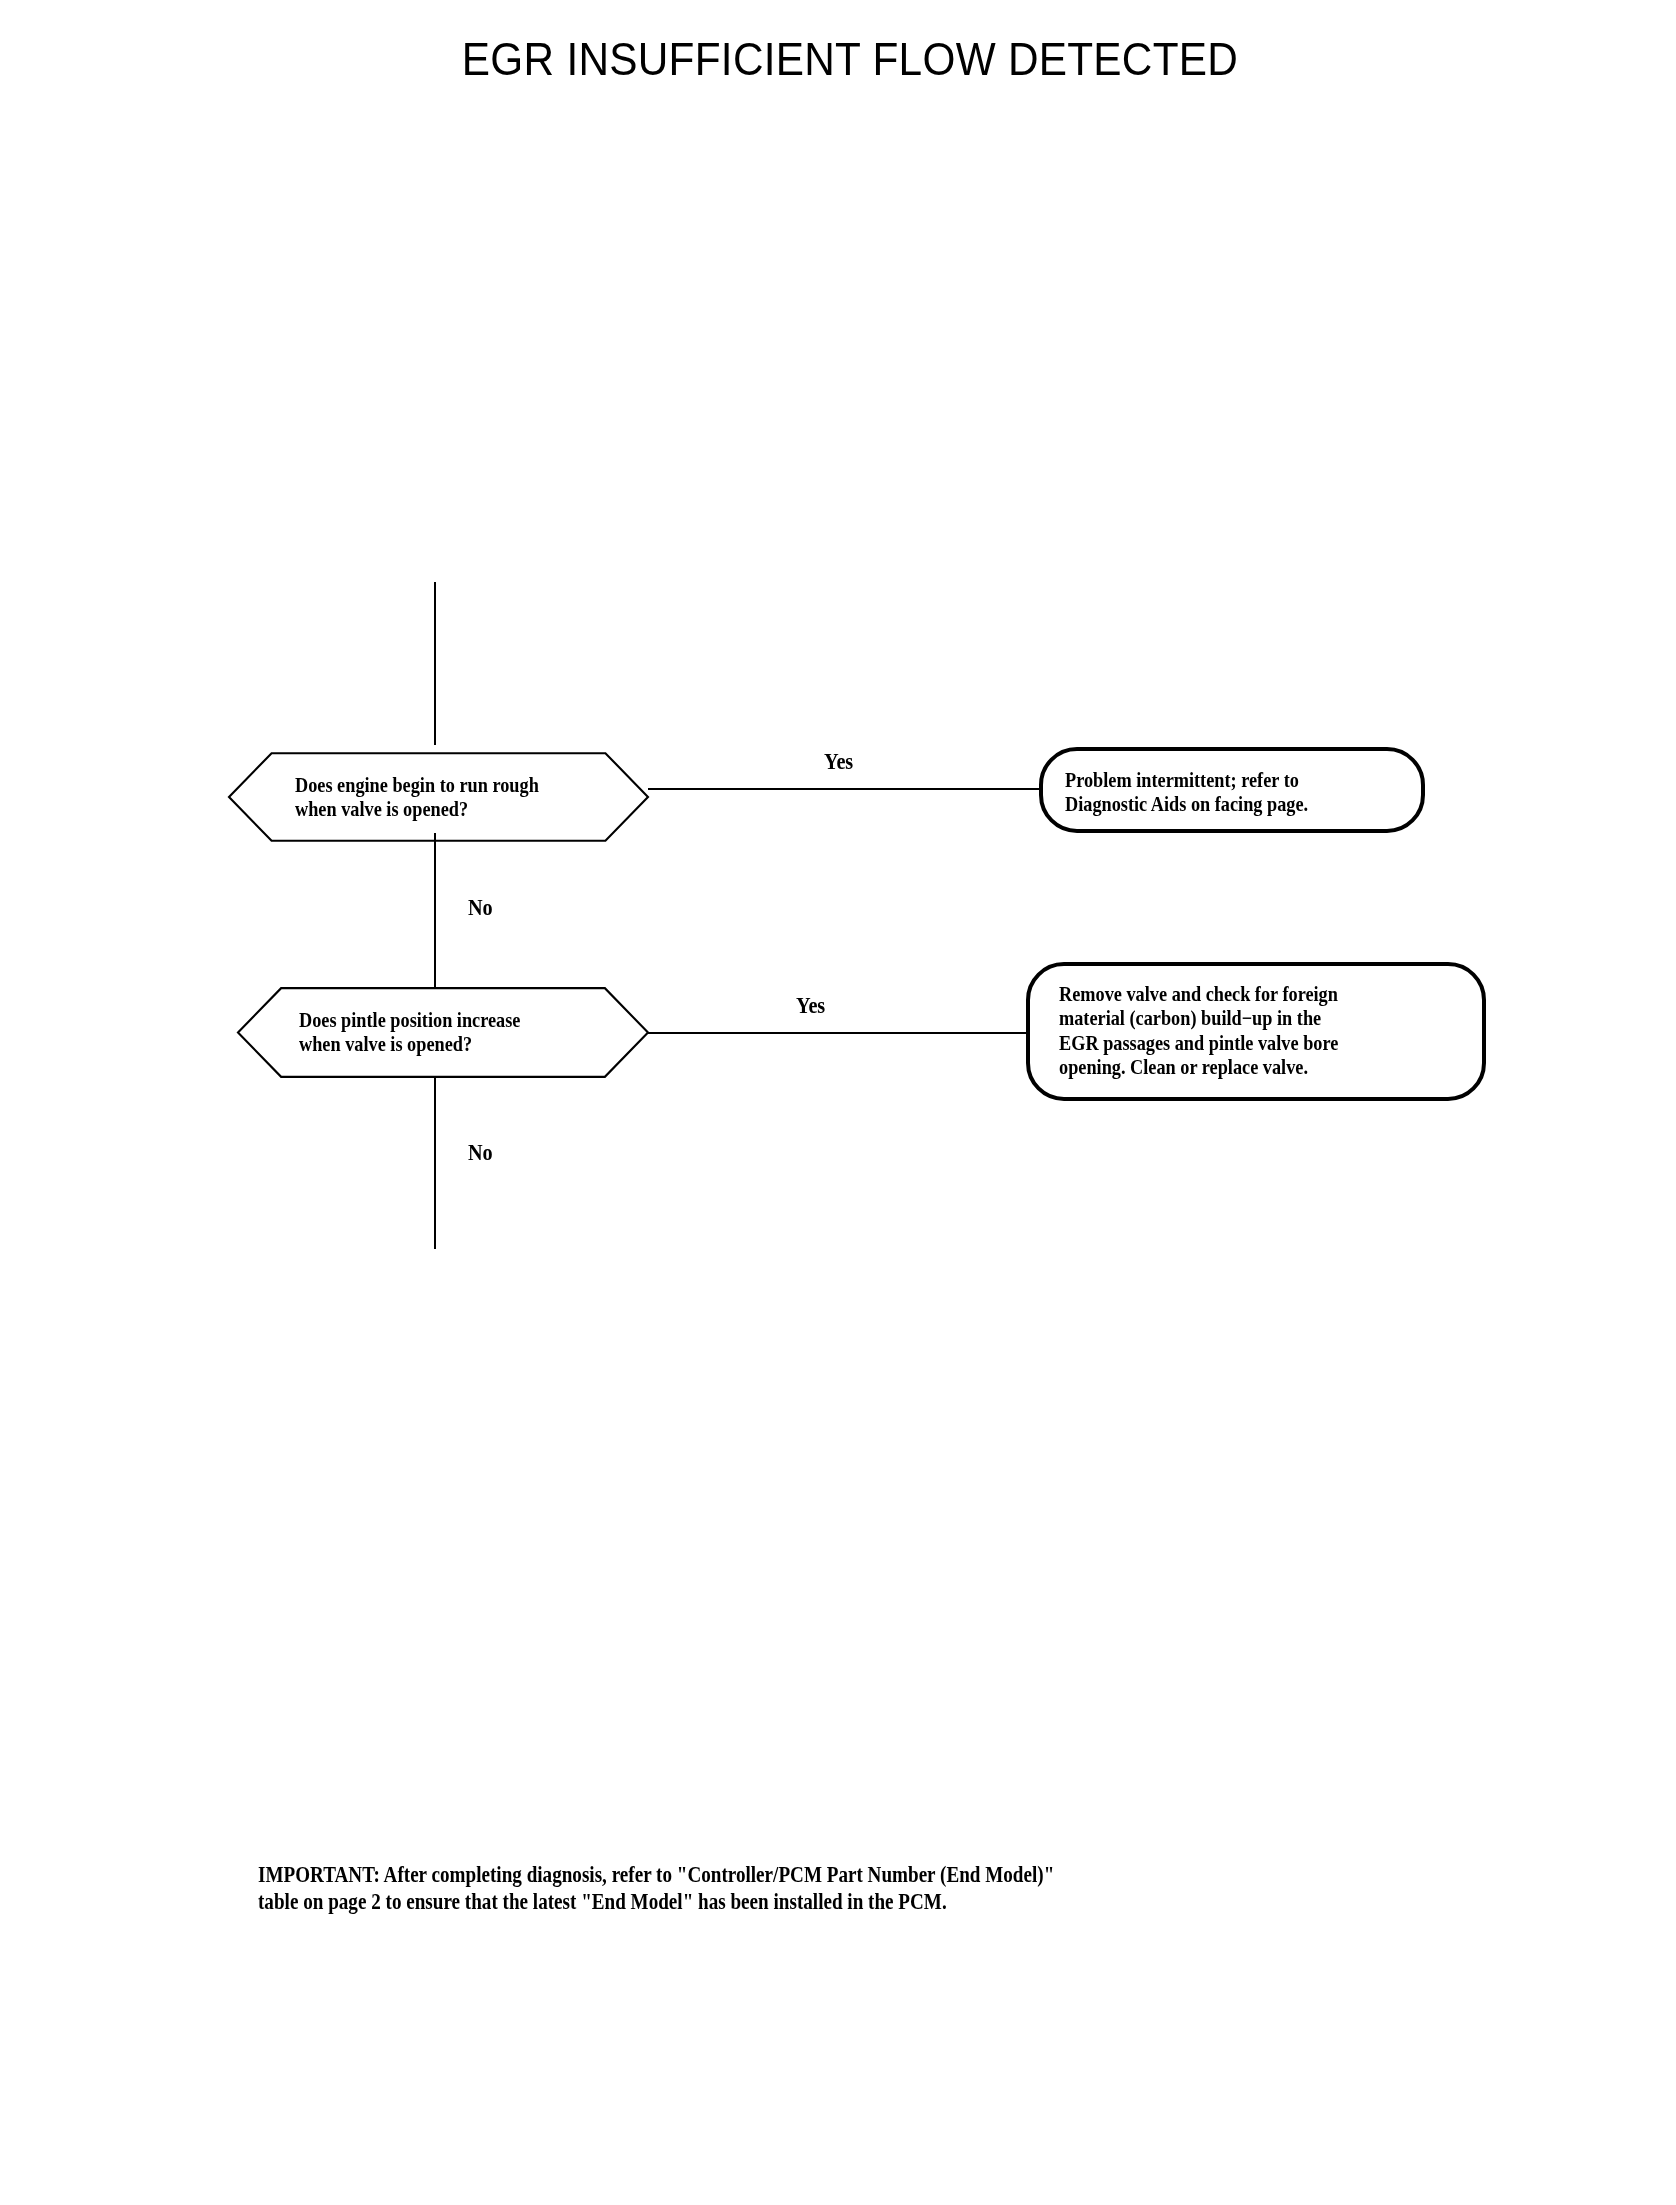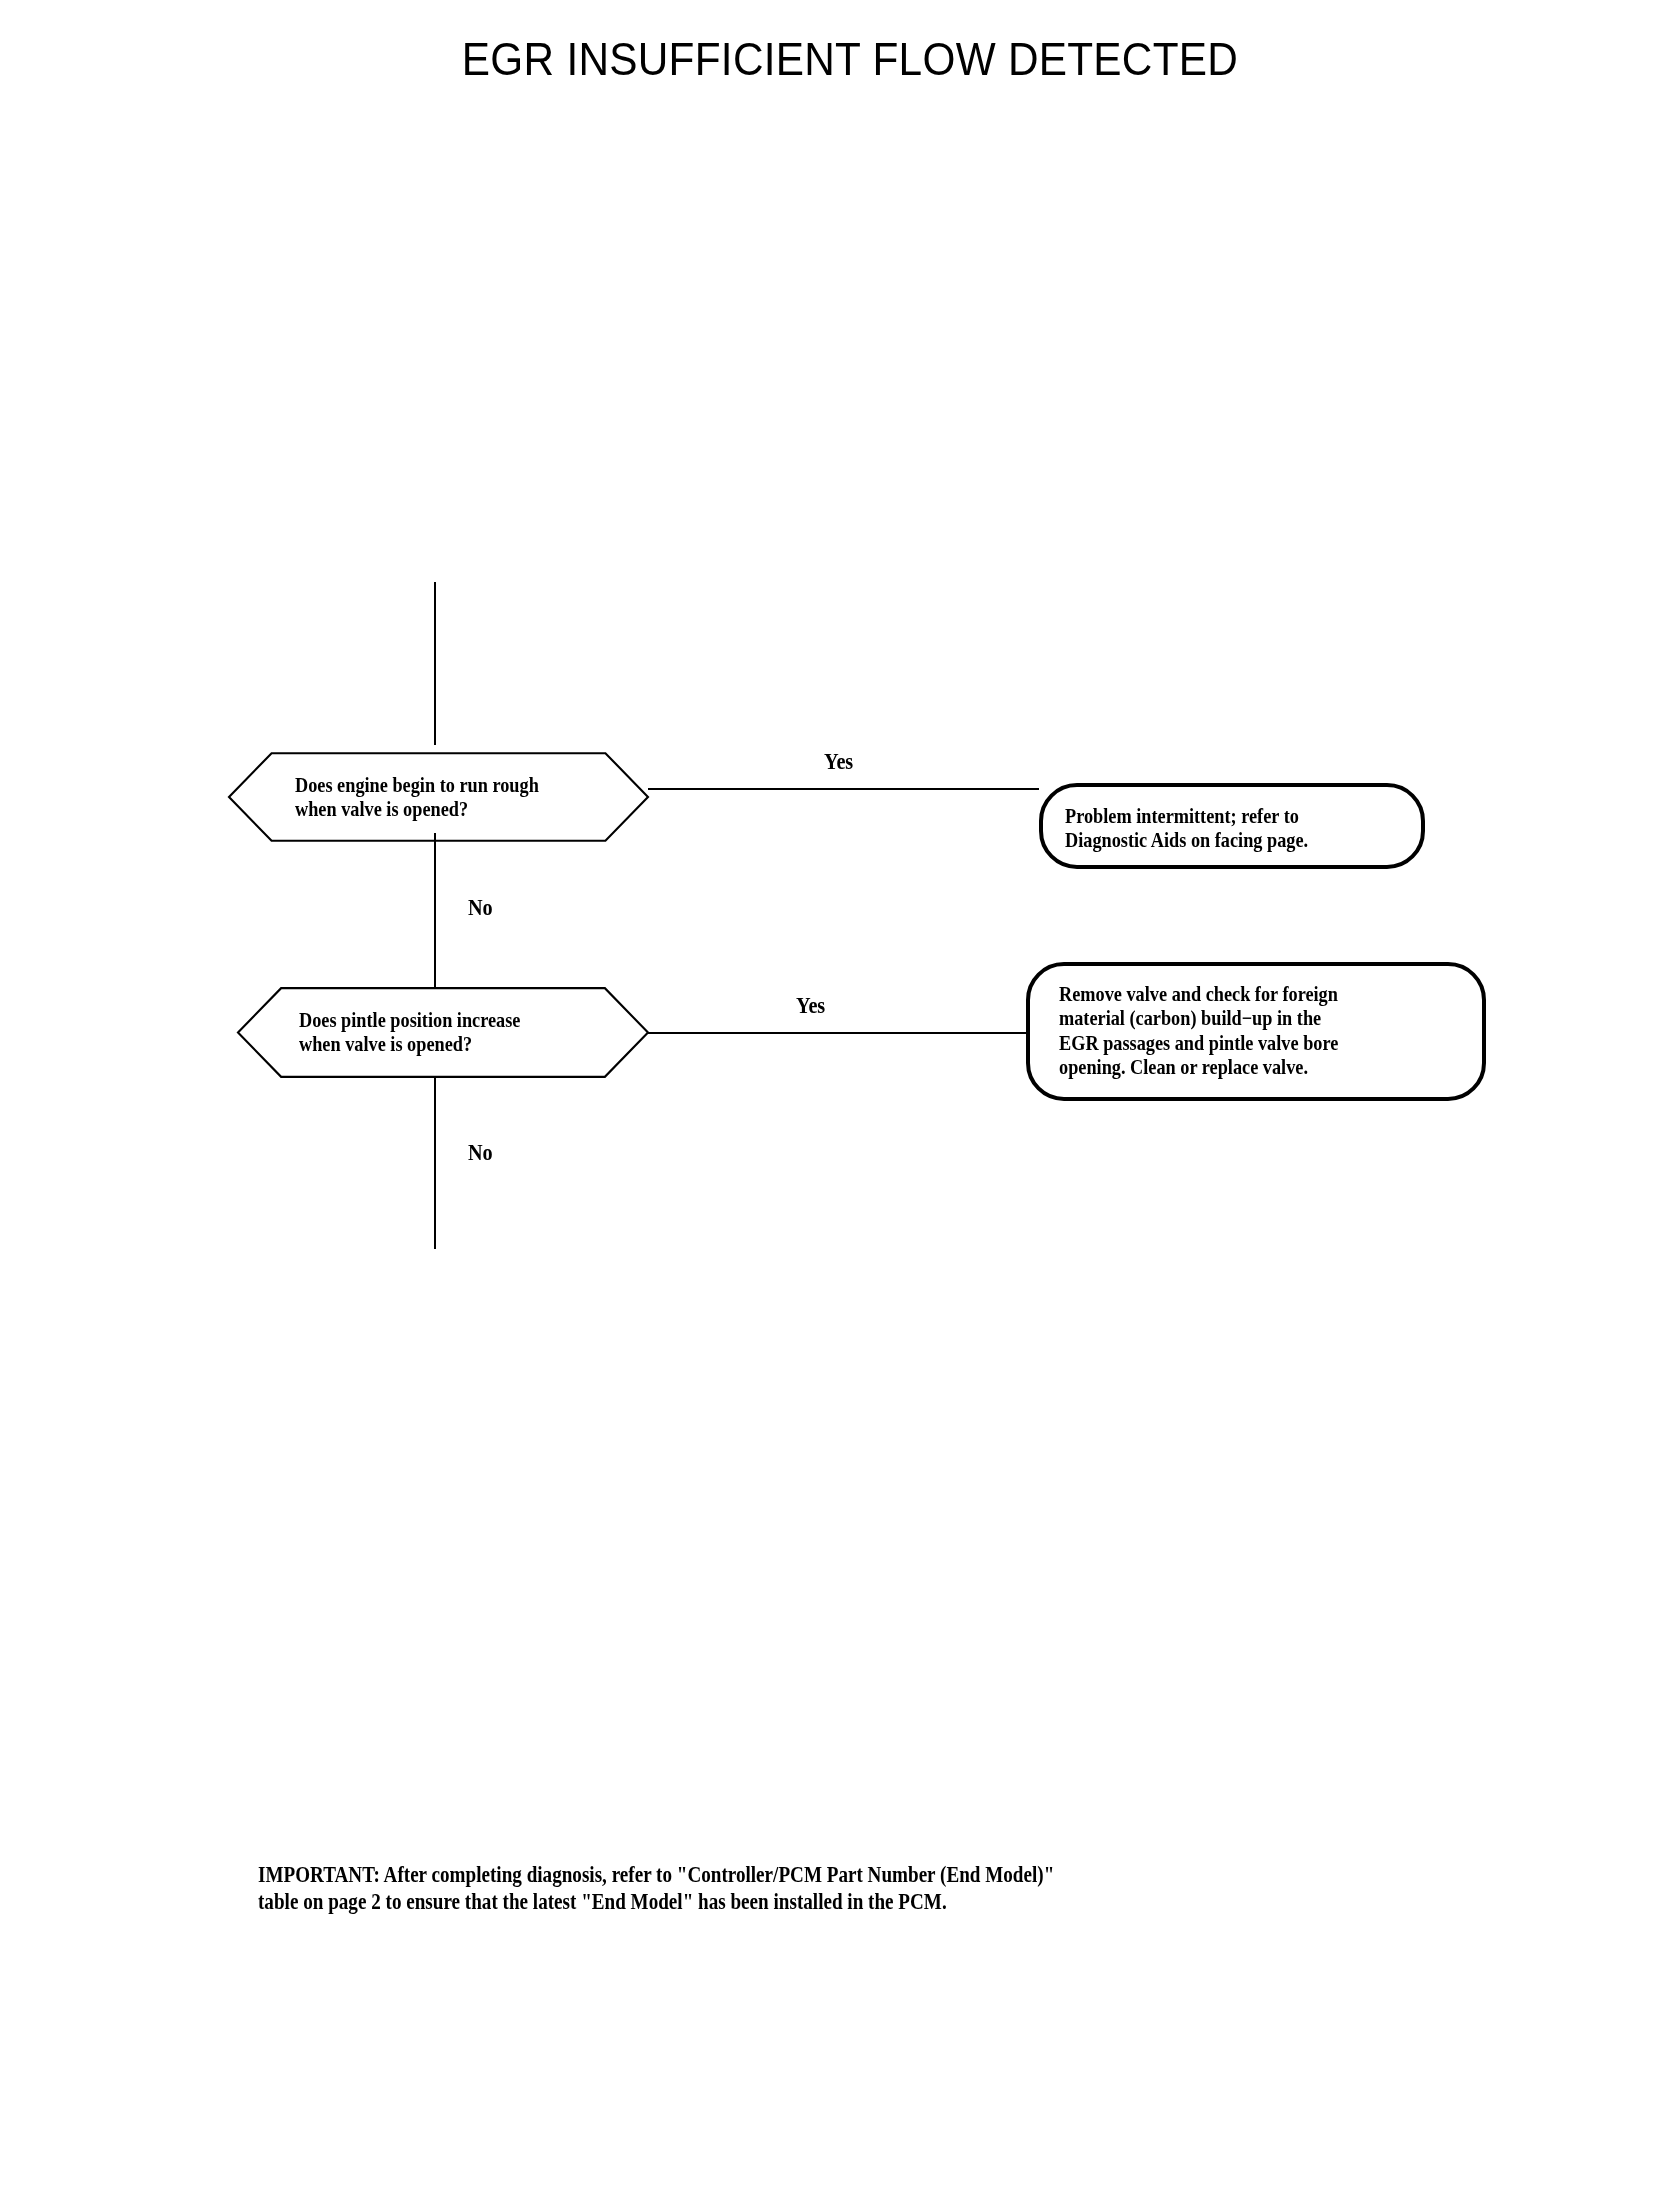--- a/index.html
+++ b/index.html
@@ -164,21 +164,21 @@
     <svg width="419" height="88" viewBox="0 0 689 144">
       <polygon points="0,72 70,0 619,0 689,72 619,144 70,144" fill="#ffffff" stroke="#000000" stroke-width="3.5"></polygon>
     </svg>
     <div class="flow-text hex-label" style="left:66px; top:19.5px; width:389px;">Does engine begin to run rough
 when valve is opened?</div>
   </div>
 
   <div class="conn-h" style="left:636px; top:788px; width:391px;"></div>
   <div class="edge-label" style="left:812px; top:749px;">Yes</div>
 
-  <div class="term-node" style="left:1027px; top:747px; width:386px; height:86px;margin-top:36px;">
+  <div class="term-node" style="left:1027px; top:747px; width:386px; height:86px;">
     <div class="flow-text term-label" style="left:22px; top:17px; width:377px;">Problem intermittent; refer to
 Diagnostic Aids on facing page.</div>
   </div>
 
   <div class="conn-v" style="left:422px; top:833px; height:155px;"></div>
   <div class="edge-label" style="left:456px; top:895px;">No</div>
 
   <div class="hex-node" style="left:226px; top:988px; width:410px; height:89px;">
     <svg width="410" height="89" viewBox="0 0 675 146">
       <polygon points="0,73 71,0 604,0 675,73 604,146 71,146" fill="#ffffff" stroke="#000000" stroke-width="3.5"></polygon>

